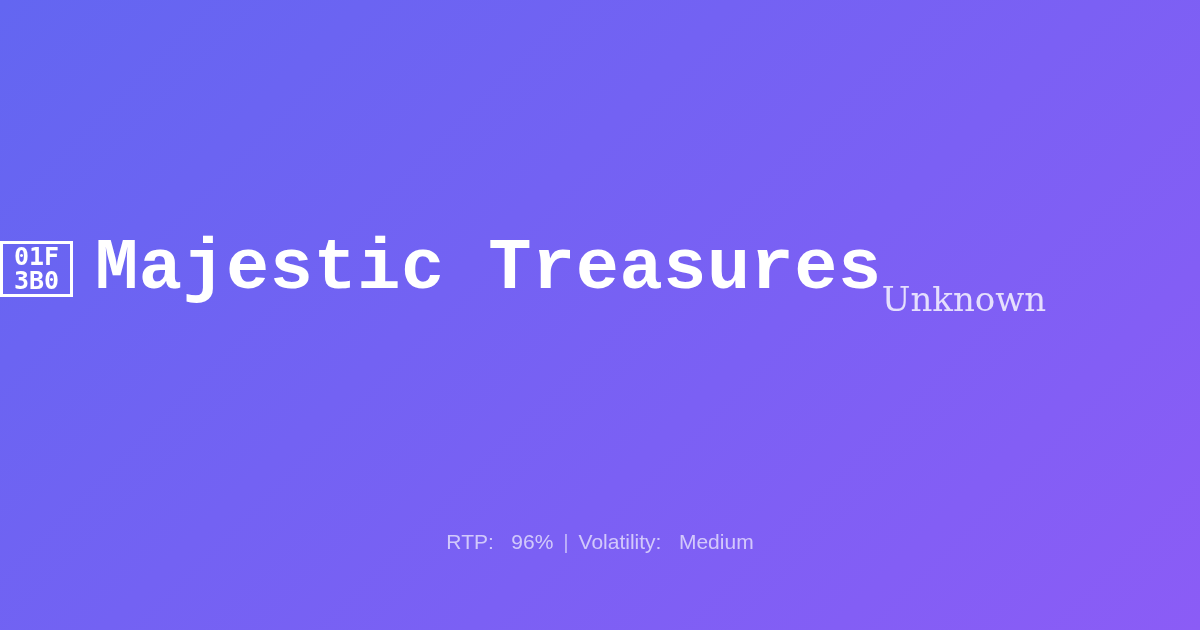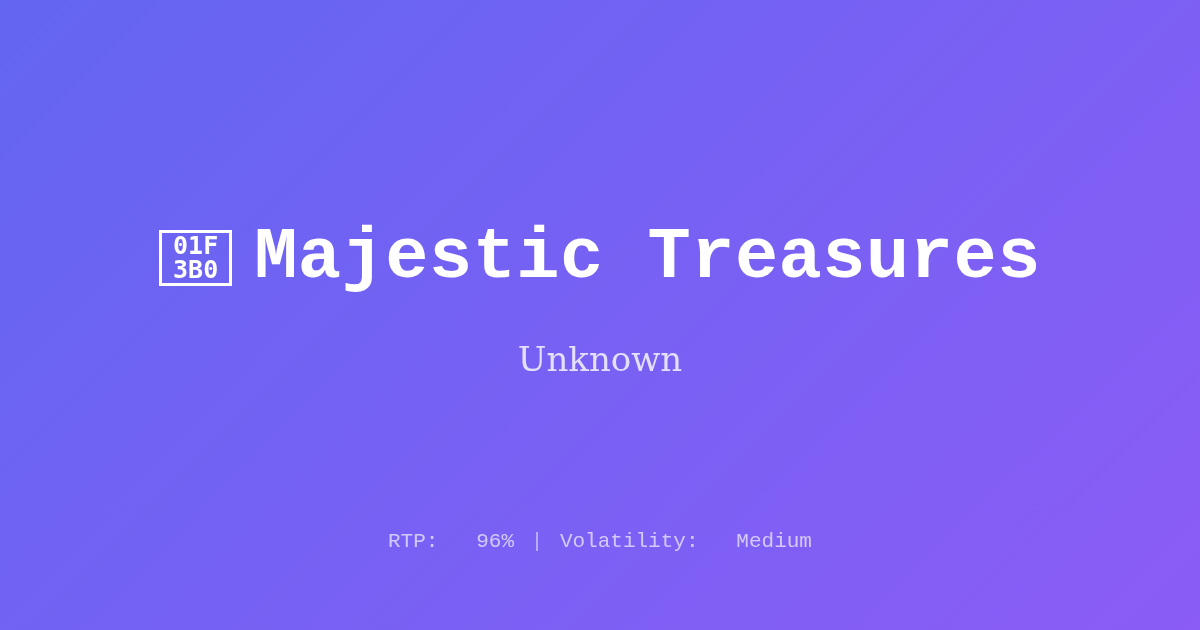--- a/index.html
+++ b/index.html
@@ -28,21 +28,21 @@
     overflow: hidden;
   }
 
   
   .hero {
     position: absolute;
     left: 0;
     right: 0;
     top: 222px;
     display: flex;
-    flex-direction: column;
+    flex-direction: row;
     align-items: center;
   }
 
   .title-row {
     display: flex;
     align-items: center;
     justify-content: center;
     gap: 22px;
     line-height: 1;
   }
@@ -74,38 +74,38 @@
     font-family: Liberation Mono, monospace;
     font-weight: 700;
     font-size: 72px;
     line-height: 1;
     color: #ffffff;
     letter-spacing: 0.5px;
     white-space: nowrap;
   }
 
   .subtitle {
-    margin-top: 48px;
+    margin-top: 60px;
     font-family: "DejaVu Serif", "Liberation Serif", serif;
     font-weight: 400;
     font-size: 34px;
     line-height: 1;
     color: rgba(255, 255, 255, 0.80);
     text-align: center;
     white-space: nowrap;
   }
 
   
   .meta {
     position: absolute;
     left: 0;
     right: 0;
     top: 531px;
     text-align: center;
-    font-family: Liberation Mono, monospace;
+    font-family: Liberation Sans, sans-serif;
     font-weight: 400;
     font-size: 21px;
     line-height: 1;
     color: rgba(255, 255, 255, 0.66);
     white-space: nowrap;
   }
 
   .meta .sep {
     padding: 0 4px;
     color: rgba(255, 255, 255, 0.55);

